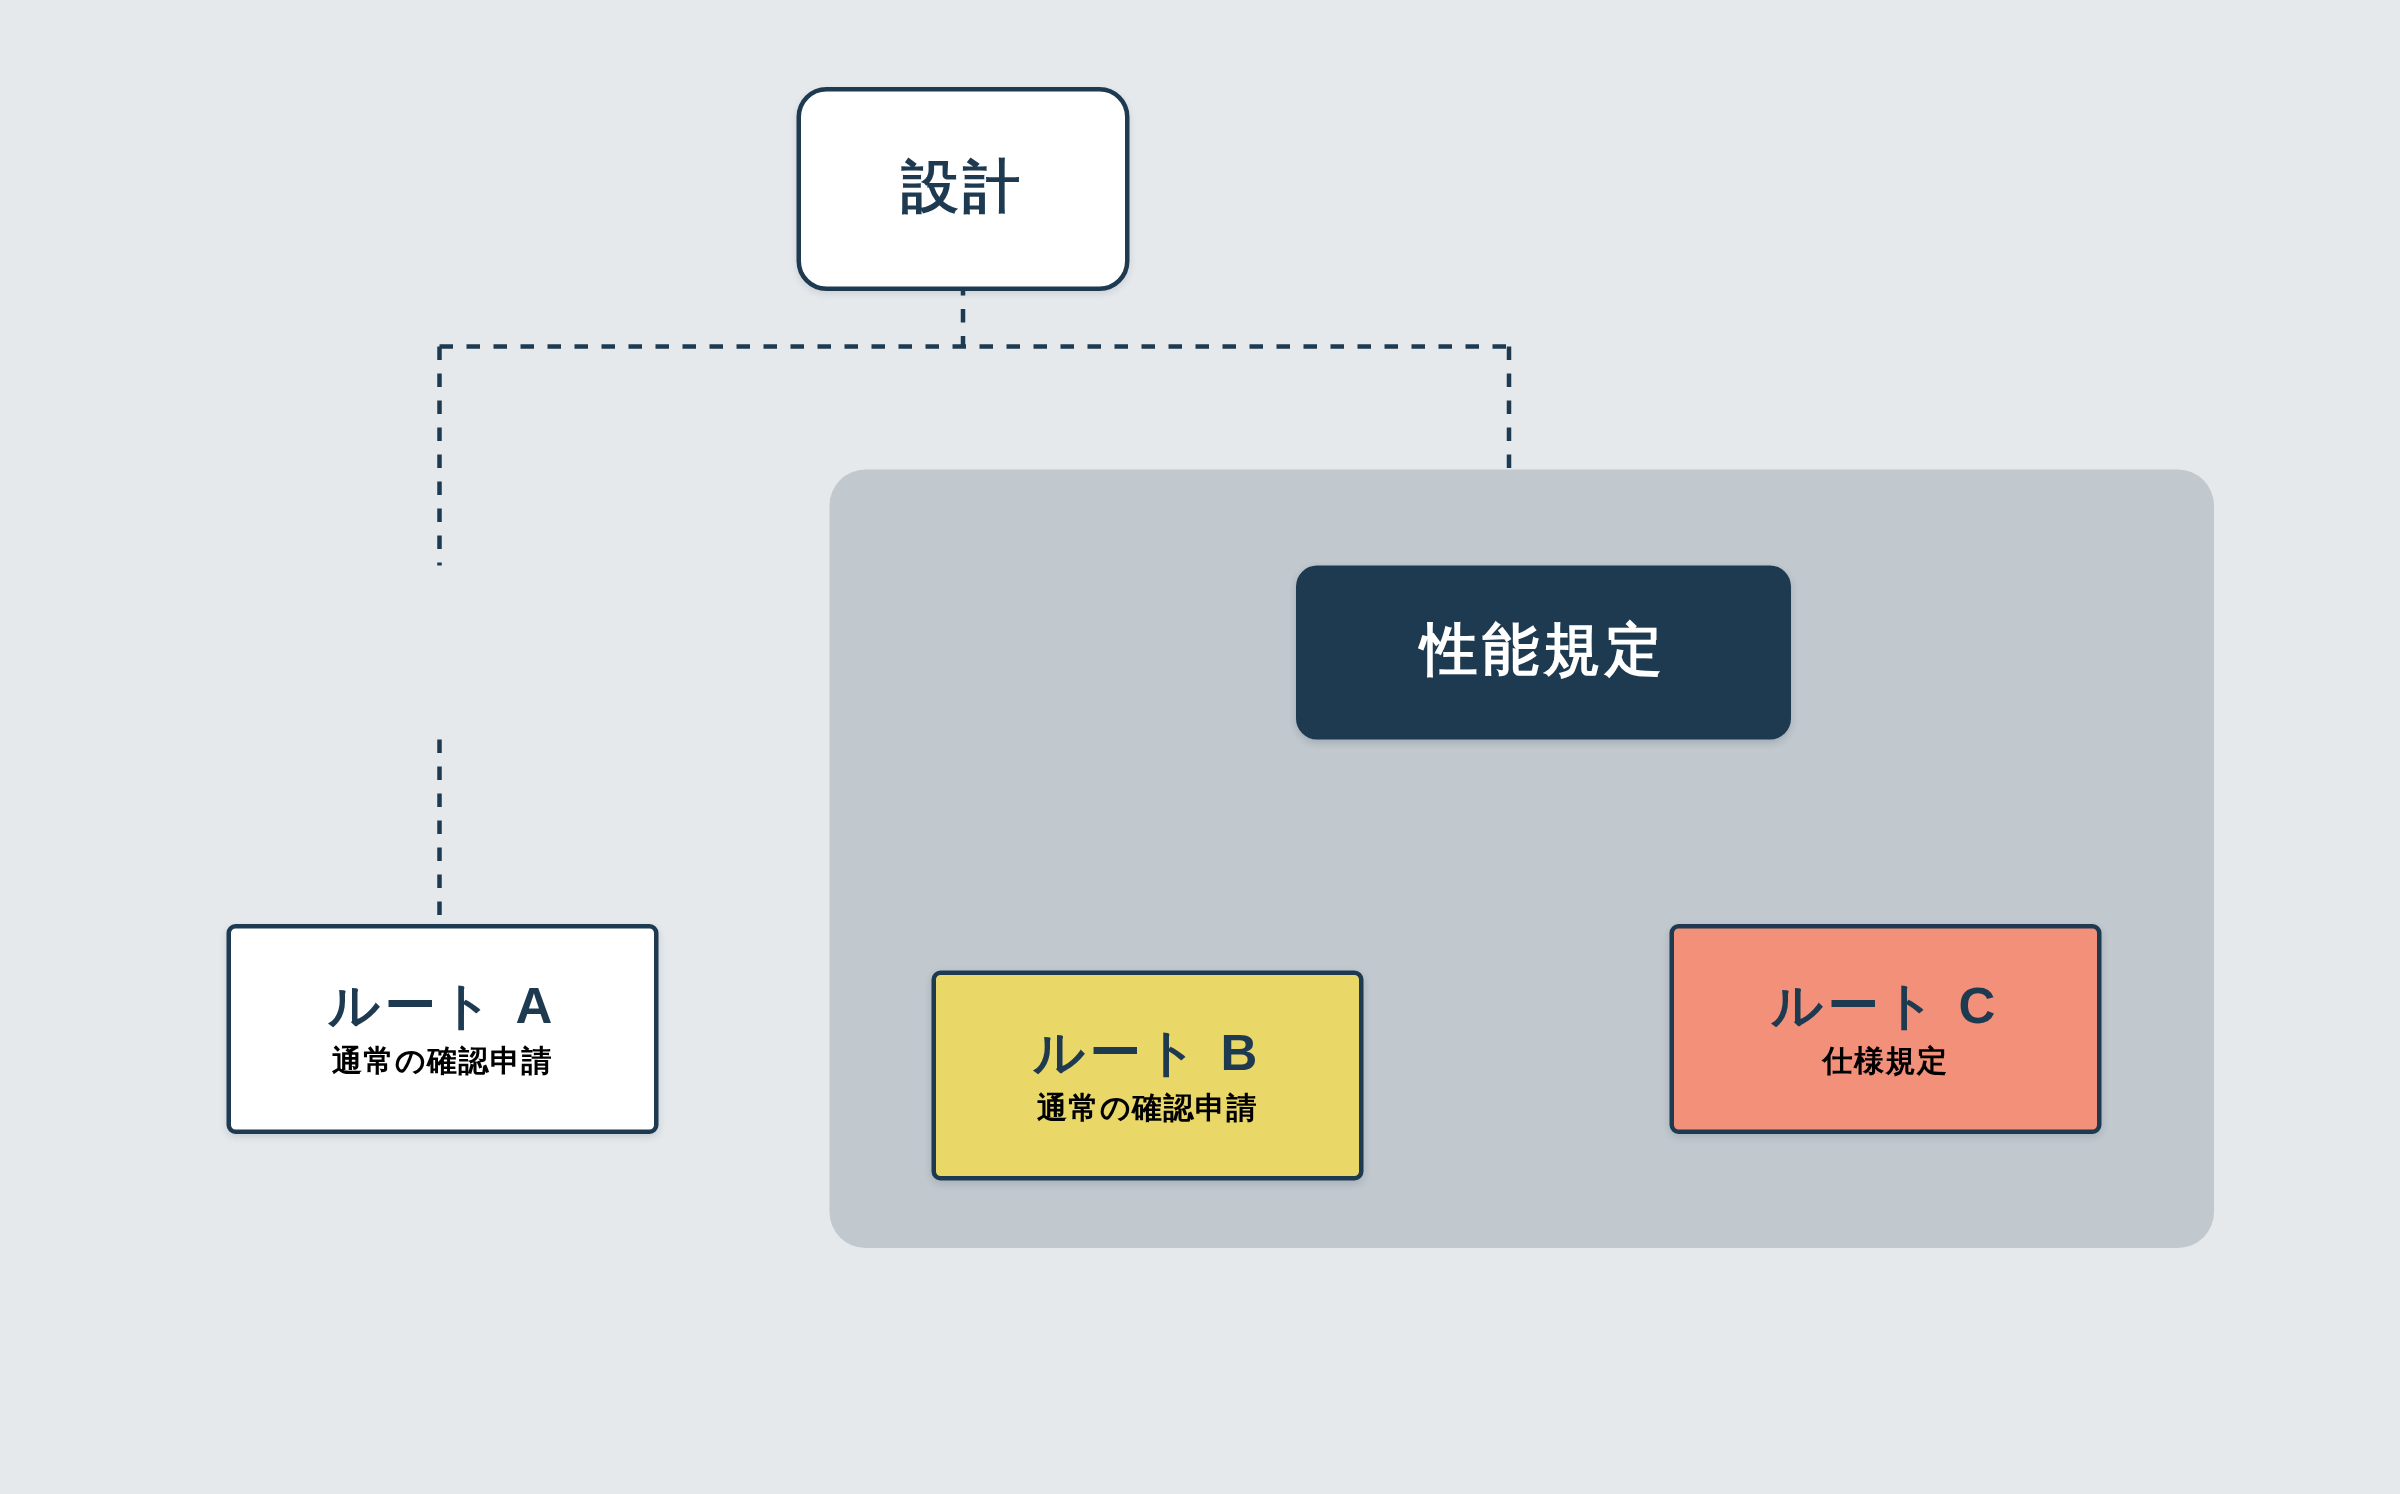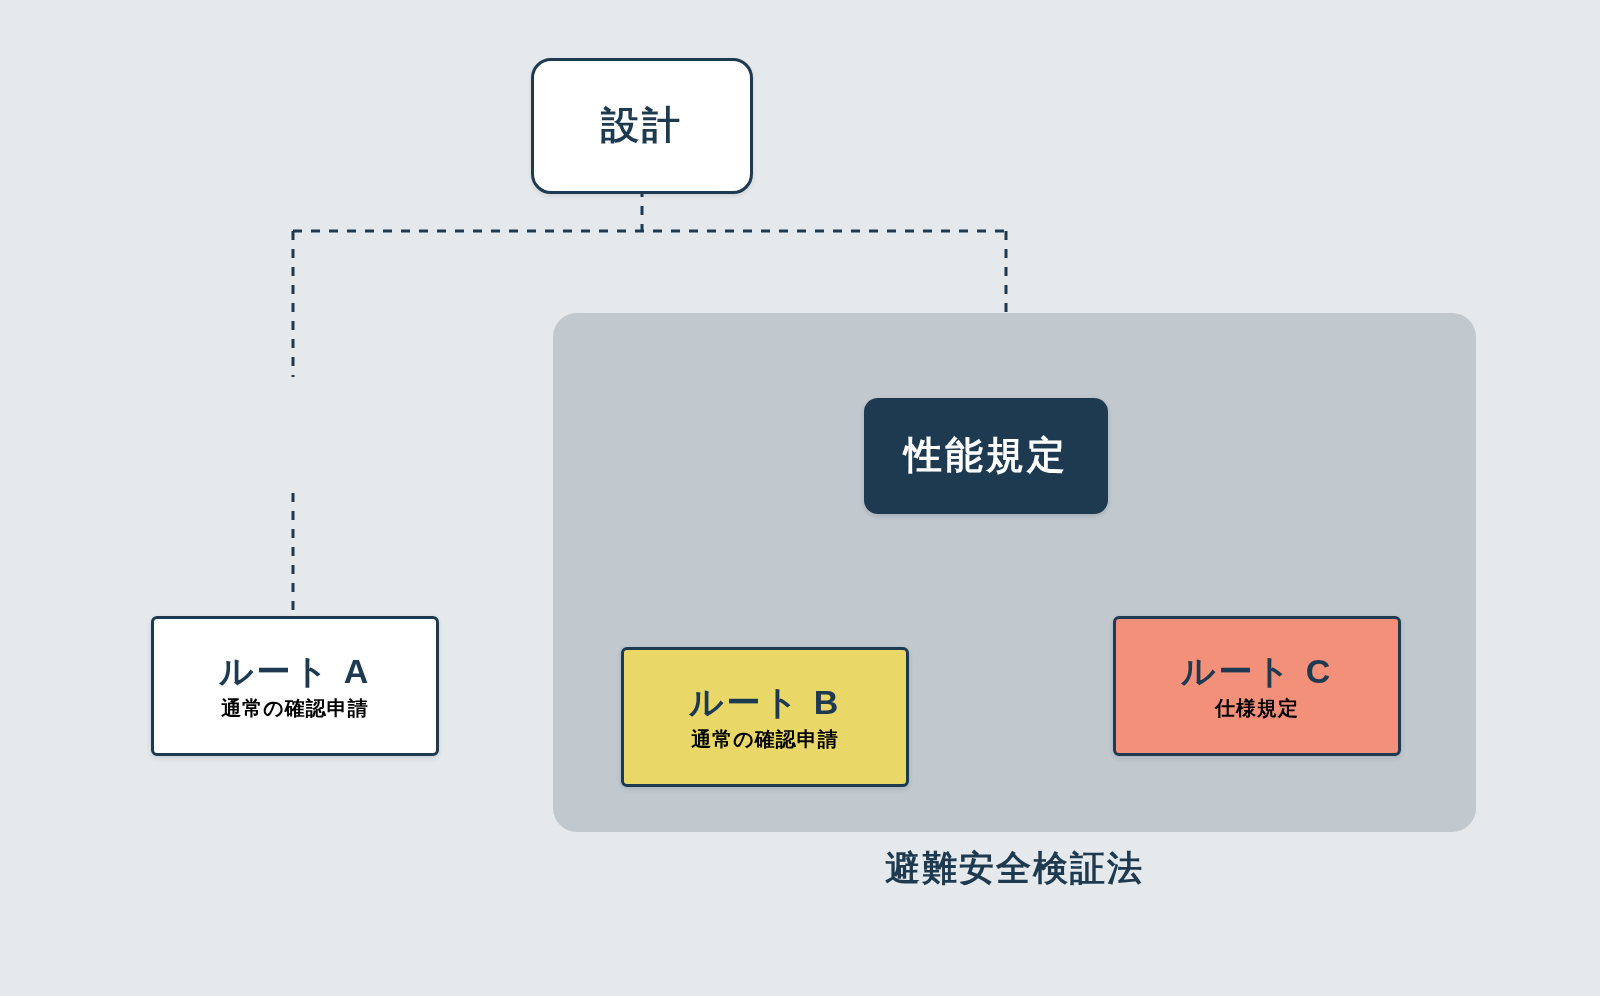--- a/index.html
+++ b/index.html
@@ -104,23 +104,22 @@
   }
   .node-spec {
     left: 151px;
     top: 377px;
     width: 288px;
     height: 116px;
   }
   .node-perf {
     left: 864px;
     top: 377px;
-    width: 244px;
+    width: 330px;
     height: 116px;
-    margin-top: 21px;
   }
 
   
   .node-route {
     width: 288px;
     height: 140px;
     border: 3px solid #1e3a51;
     border-radius: 6px;
     box-shadow: 0 2px 5px rgba(30,58,81,.15);
   }
@@ -170,21 +169,20 @@
 
       <path d="M 293,493 L 293,616"></path>
 
       <path d="M 864,447 L 764,447 L 764,616"></path>
 
       <path d="M 1152,447 L 1257,447 L 1257,616"></path>
     </g>
   </svg>
 
   <div class="group-panel"></div>
-  <div class="group-caption">避難安全検証法</div>
 
   <div class="node node-design">
     <span class="title">設計</span>
   </div>
 
 
   <div class="node node-dark node-perf">
     <span class="title">性能規定</span>
   </div>
 

